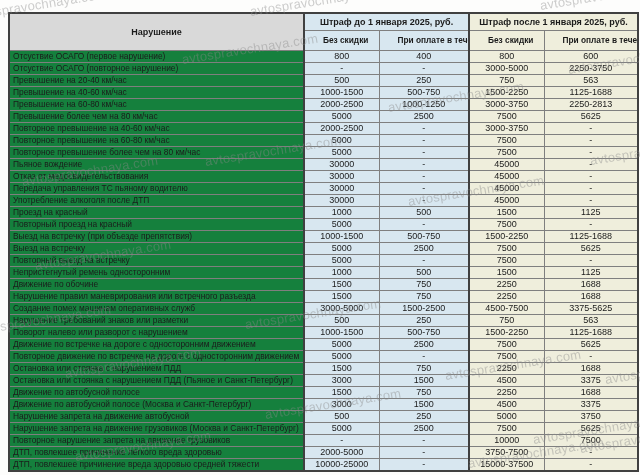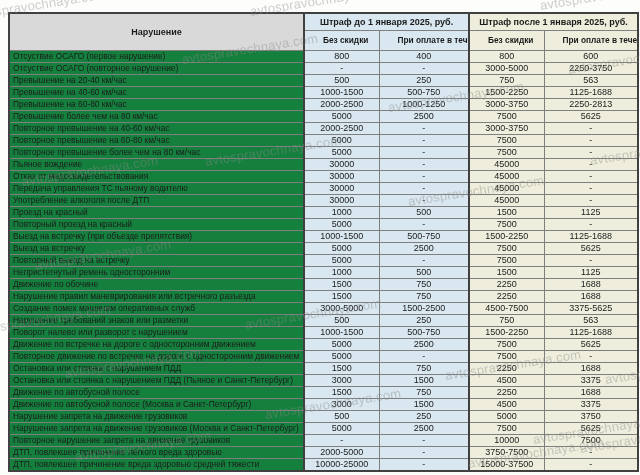--- a/index.html
+++ b/index.html
@@ -298,21 +298,21 @@
         <td class="val bg-beige">1688</td>
       </tr>
       <tr>
         <td class="viol">Движение по автобусной полосе (Москва и Санкт-Петербург)</td>
         <td class="val bg-blue thick">3000</td>
         <td class="val bg-blue">1500</td>
         <td class="val bg-beige thick">4500</td>
         <td class="val bg-beige">3375</td>
       </tr>
       <tr>
-        <td class="viol">Нарушение запрета на движение грузовиков</td>
+        <td class="viol">Нарушение запрета на движение автобусной</td>
         <td class="val bg-blue thick">500</td>
         <td class="val bg-blue">250</td>
         <td class="val bg-beige thick">5000</td>
         <td class="val bg-beige">3750</td>
       </tr>
       <tr>
         <td class="viol">Нарушение запрета на движение грузовиков (Москва и Санкт-Петербург)</td>
         <td class="val bg-blue thick">5000</td>
         <td class="val bg-blue">2500</td>
         <td class="val bg-beige thick">7500</td>

